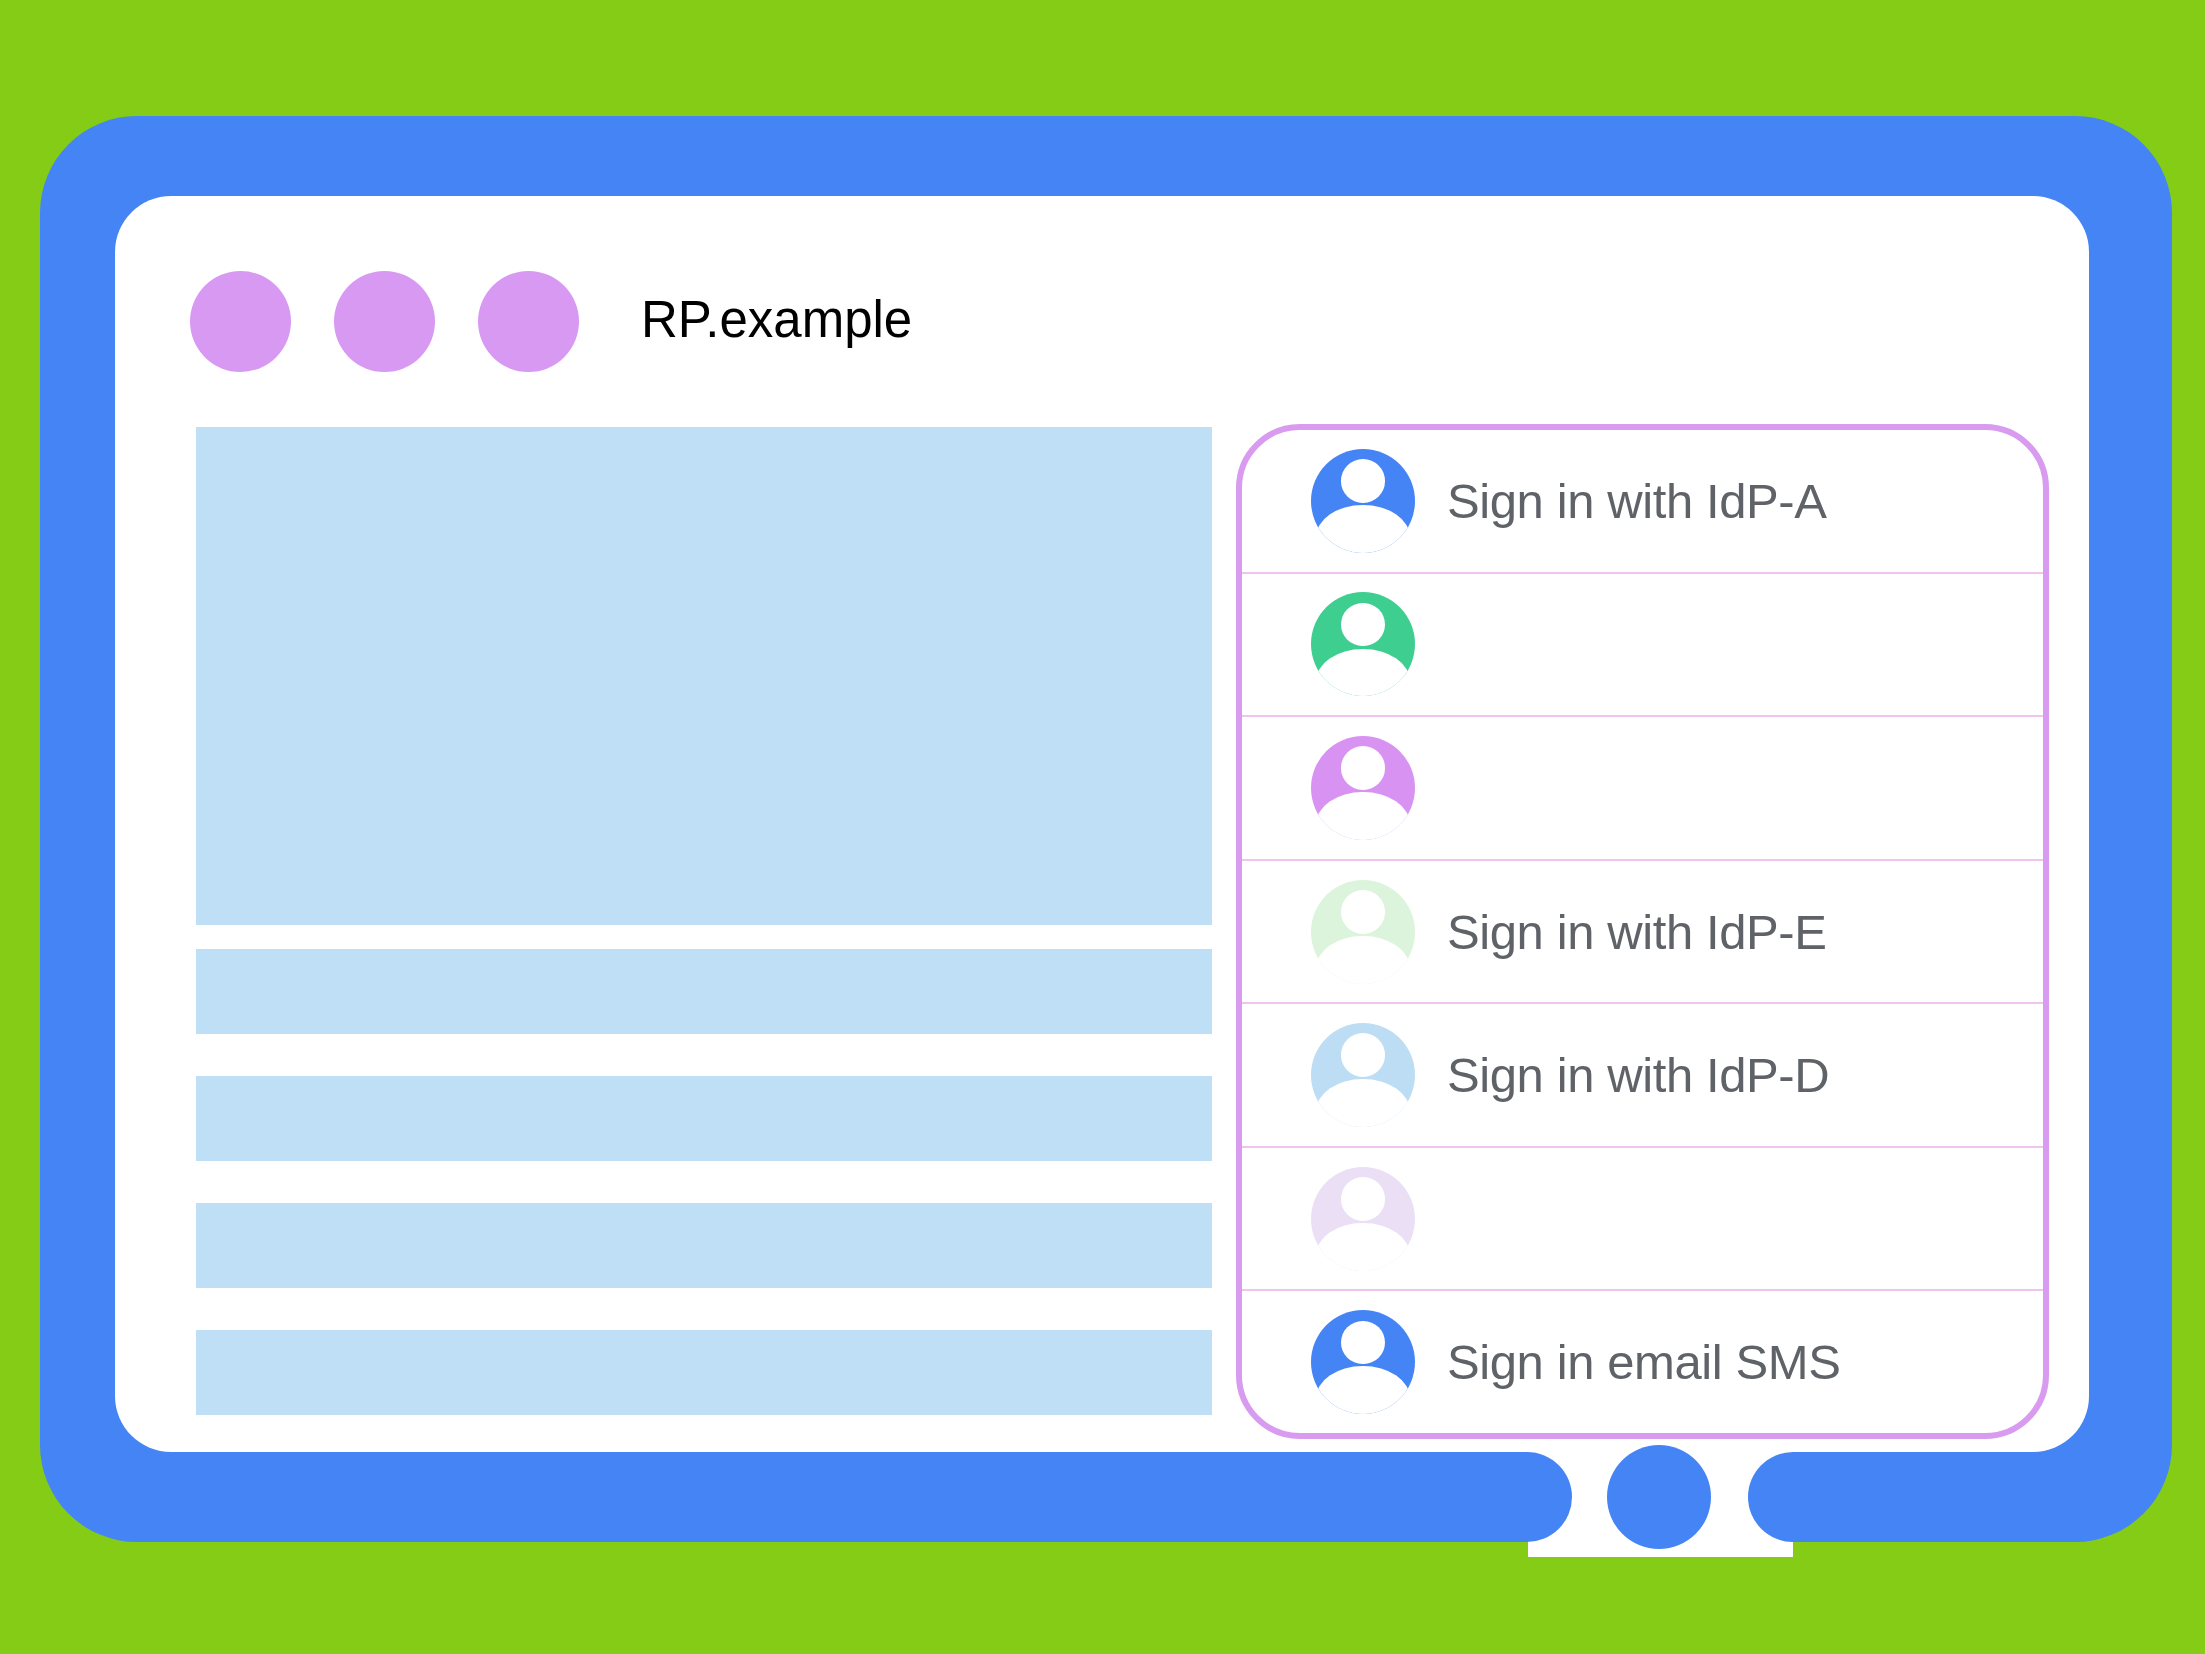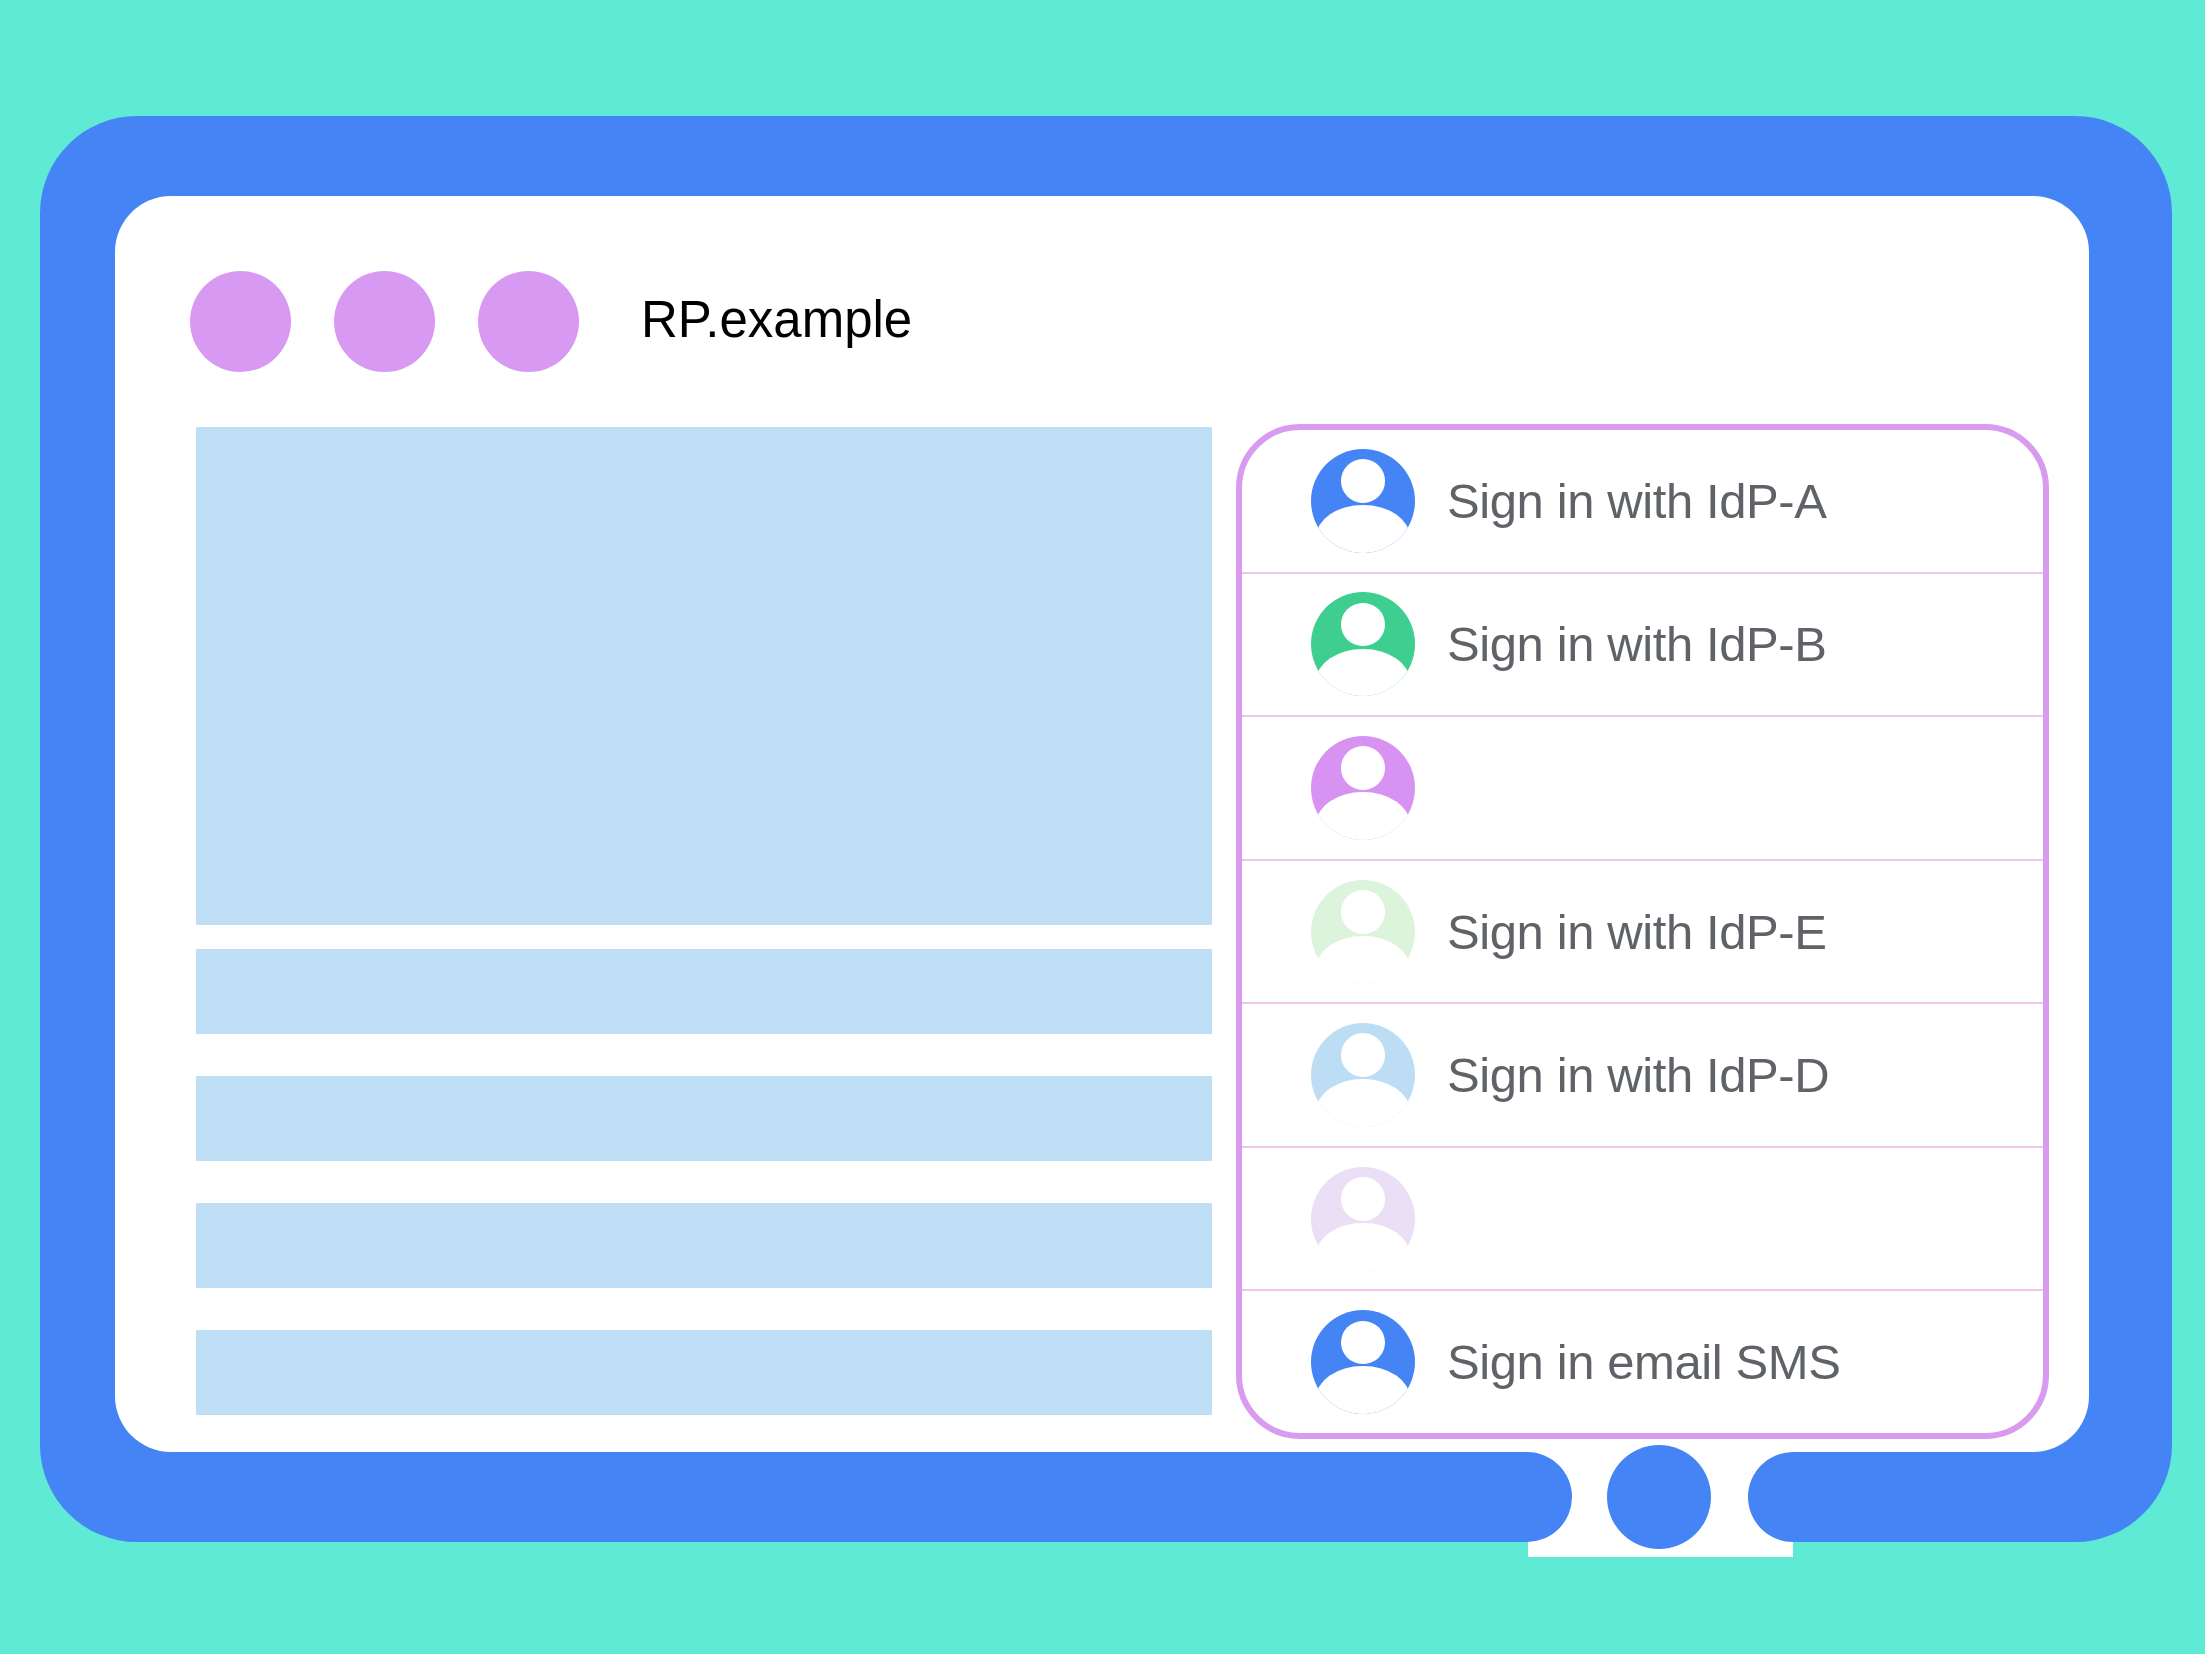--- a/index.html
+++ b/index.html
@@ -1,17 +1,17 @@
 <!DOCTYPE html>
 <html style="--frame: #4584F4; --lightblue: #BEDFF5; --dot: #D899F2; --panel-border: #D89BF0; --divider: #EFC5F0; --label: #5F6368; --title: #000000;font-size:14px"><head>
 <meta charset="utf-8">
 <style>
   html,body{margin:0;padding:0;background:#ffffff;}
   .stage{
-    position:relative;width:2206px;height:1654px;background:#5eead4;overflow:hidden;
+    position:relative;width:2206px;height:1654px;background:#84cc16;overflow:hidden;
     font-family:"Liberation Sans",sans-serif;
   }
   
   .frame{
     position:absolute;left:40px;top:116px;width:2132px;height:1426px;
     background:var(--frame,#4584F4);border-radius:97px;
   }
   .screen{
     position:absolute;left:115px;top:196px;width:1974px;height:1256px;
     background:#ffffff;border-radius:56px;
@@ -110,21 +110,20 @@
         <span class="body"></span>
       </span>
       <span class="label">Sign in with IdP-A</span>
     </div>
 
     <div class="row">
       <span class="avatar" style="background: rgb(61, 206, 144);">
         <span class="head"></span>
         <span class="body"></span>
       </span>
-      <span class="label">Sign in with IdP-B</span>
     </div>
 
     <div class="row">
       <span class="avatar" style="background: rgb(216, 147, 242);">
         <span class="head"></span>
         <span class="body"></span>
       </span>
     </div>
 
     <div class="row">

